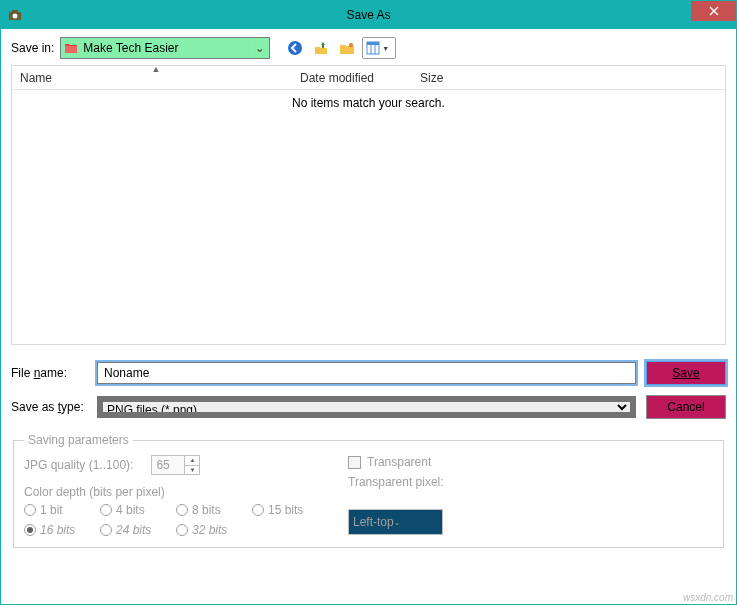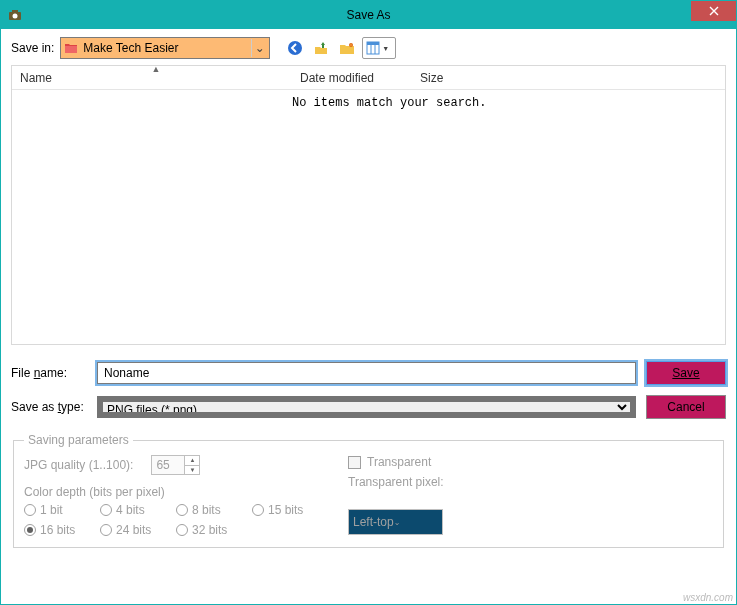--- a/index.html
+++ b/index.html
@@ -48,21 +48,21 @@
     .row {
       display: flex;
       align-items: center;
       gap: 6px;
       margin-bottom: 6px;
     }
     .label { white-space: nowrap; }
     .savein-combo {
       display: flex; align-items: center;
       border: 1px solid #7a7a7a;
-      background: #fdba74;
+      background: #86efac;
       height: 22px;
       width: 210px;
       padding: 0 2px;
     }
     .savein-combo .folder-ico {
       width: 16px; height: 16px;
       display: flex; align-items: center; justify-content: center;
       margin-right: 4px;
     }
     .savein-combo .text { flex: 1; }
@@ -99,21 +99,20 @@
       display:flex; align-items:center;
     }
     .col.name { width: 280px; position:relative; }
     .col.date { width: 120px; }
     .col.type { width: 110px; }
     .col.size { width: 80px; }
     .sort-arrow { position:absolute; left:50%; top:-2px; color:#6a6a6a; font-size:9px; }
     .empty-msg {
       padding: 6px 0 0 280px;
       color: #000;
-      font-family: Liberation Mono, monospace;
     }
     .form-grid {
       display: grid;
       grid-template-columns: 76px 1fr 80px;
       column-gap: 10px;
       row-gap: 10px;
       align-items: center;
       margin-bottom: 14px;
     }
     .form-grid .label { text-decoration: none; }
@@ -179,21 +178,21 @@
       width: 15px;
       border-left: 1px solid #bfbfbf;
       display: flex; flex-direction: column;
     }
     .spinner .arrows div {
       flex:1; display:flex; align-items:center; justify-content:center;
       font-size: 6px; color:#606060; border-bottom:1px solid #bfbfbf;
     }
     .spinner .arrows div:last-child { border-bottom:none; }
     .radio-row { display:flex; gap: 20px; margin-top:4px; }
-    .radio-row.second { margin-top:6px; }
+    .radio-row.second { margin-top:6px;font-style:italic; }
     .radio { display:flex; align-items:center; gap:4px; width:56px; }
     .radio .circle {
       width:12px; height:12px; border:1px solid #a0a0a0; border-radius:50%;
       display:flex; align-items:center; justify-content:center;
     }
     .radio .circle.sel::after {
       content:""; width:6px; height:6px; background:#606060; border-radius:50%;
     }
     .checkbox { display:flex; align-items:center; gap:6px; margin-bottom:6px; }
     .checkbox .box { width:13px; height:13px; border:1px solid #a0a0a0; background:#f5f5f5; }

